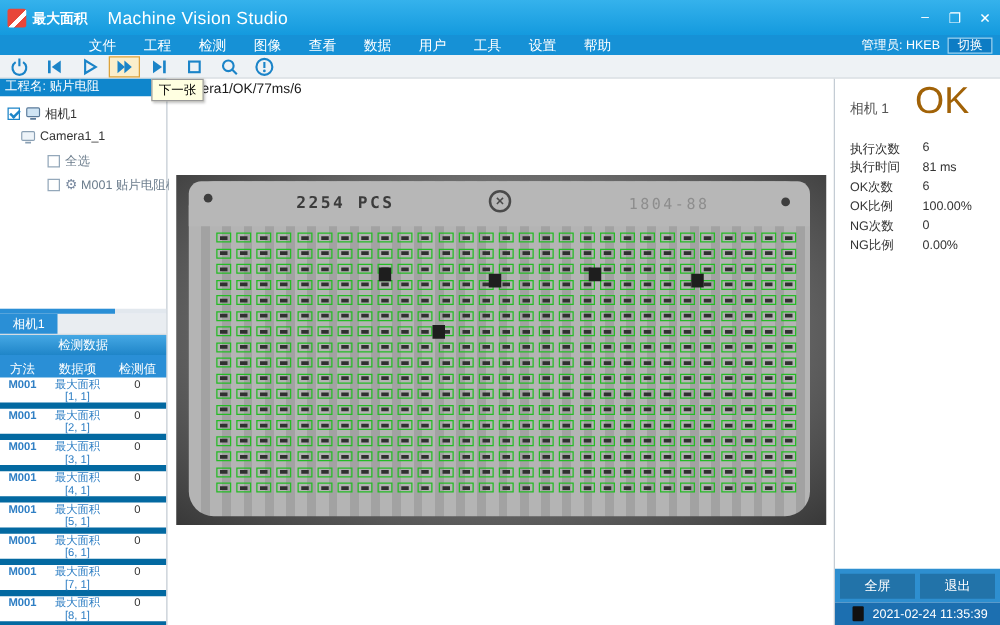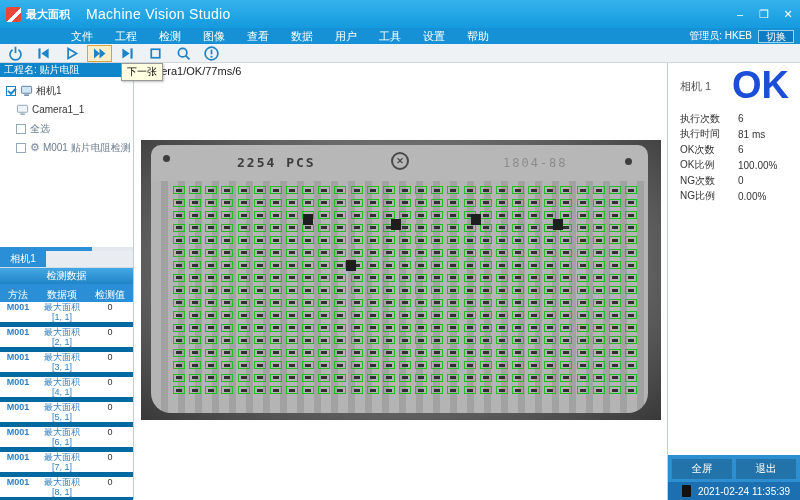--- a/index.html
+++ b/index.html
@@ -25,21 +25,21 @@
   .toolbar{position:absolute;left:0;top:44px;width:800px;height:19px;background:#eef2f5;border-bottom:1px solid #cfd6dc;display:flex;align-items:center;padding-left:3px}
   .tool-btn{width:25px;height:17px;display:flex;align-items:center;justify-content:center;margin-right:3px}
   .tool-btn.hl{border:1px solid #dca23c;background:#fbeecb}
   .tooltip{position:absolute;left:121px;top:63px;background:#ffffe1;border:1px solid #9a9a9a;font-size:10px;padding:1px 5px;z-index:40;box-shadow:1px 1px 2px rgba(0,0,0,.25);white-space:nowrap}
 
   
   .left-panel{position:absolute;left:0;top:63px;width:134px;height:437px;background:#fff;border-right:1px solid #c4ccd4}
   .proj-header{height:14px;background:#0f86cc;color:#fff;font-size:10px;line-height:14px;padding-left:4px;white-space:nowrap;overflow:hidden}
   .tree{height:170px;position:relative;font-size:10px;color:#333;padding-top:4px}
   .tree-row{display:flex;align-items:center;height:19px;white-space:nowrap}
-  .ind0{padding-left:6px}.ind1{padding-left:16px}.ind2{padding-left:16px}
+  .ind0{padding-left:6px}.ind1{padding-left:16px}.ind2{padding-left:38px}
   .cb{width:10px;height:10px;border:1px solid #94a8ba;background:#fff;margin-right:4px;position:relative;flex:none}
   .cb.checked{border-color:#1b84c8}
   .cb.checked::after{content:"";position:absolute;left:1px;top:1px;width:6px;height:3px;border-left:2px solid #1b84c8;border-bottom:2px solid #1b84c8;transform:rotate(-45deg)}
   .tree-ico{margin-right:3px;flex:none;display:flex;align-items:center}
   .gear{font-size:11px;color:#7a8aa0;margin-right:3px}
   .muted{color:#6b7c8c}
   .hscroll{height:4px;background:#e2e8ee;position:relative}
   .hscroll-thumb{position:absolute;left:0;top:0;height:4px;width:92px;background:#2a8fd6}
   .tab-row{height:17px;background:#e9edf1;display:flex;border-bottom:1px solid #d5dce2}
   .tab{width:46px;background:#2a8fd6;color:#fff;font-size:10px;display:flex;align-items:center;justify-content:center}
@@ -65,21 +65,21 @@
   .stamp{position:absolute;left:240px;top:7px;width:18px;height:18px;border:2px solid #4a4a4a;border-radius:50%;display:flex;align-items:center;justify-content:center;font-size:9px;color:#4a4a4a;font-weight:bold}
   .img-text-right{position:absolute;left:352px;top:11px;font-family:"DejaVu Sans Mono",monospace;font-size:12px;color:#8d8d8d;letter-spacing:2px}
   .roi-grid{position:absolute;left:30px;top:44px;width:468px;height:214px;display:grid;grid-template-columns:repeat(29,1fr);grid-auto-rows:12.5px}
   .roi{width:12px;height:8px;border:1px solid #25bb25;margin:auto;display:flex;align-items:center;justify-content:center}
   .roi::after{content:"";width:6px;height:3px;background:#303030}
   .dark-chip{position:absolute;width:10px;height:11px;background:#1e1e1e}
 
   
   .right-panel{position:absolute;left:667px;top:63px;width:133px;height:437px;background:#fff;border-left:1px solid #c4ccd4}
   .cam-label{position:absolute;left:12px;top:16px;font-size:11px;color:#555}
-  .ok-big{position:absolute;left:64px;top:1px;font-size:38px;font-weight:bold;color:#1d4ed8}
+  .ok-big{position:absolute;left:64px;top:1px;font-size:30px;font-weight:normal;color:#a16207}
   .stats{position:absolute;left:0;top:48px;width:100%}
   .stat-row{display:flex;height:15.5px;align-items:center}
   .stat-label{width:58px;margin-left:12px;font-size:10px;color:#333}
   .stat-value{font-size:10px;color:#333}
   .rfooter{position:absolute;left:0;right:0;bottom:18px;height:27px;background:#2e8fd0;display:flex;align-items:center}
   .rbtn{width:60px;height:20px;background:#2273a9;color:#fff;font-size:10.5px;display:flex;align-items:center;justify-content:center;margin-left:4px}
   .rtime{position:absolute;left:0;right:0;bottom:0;height:18px;background:#1c6fb0;display:flex;align-items:center;color:#fff}
   .dev-icon{width:9px;height:12px;background:#111;margin-left:14px;border-radius:1px;flex:none}
   .timestamp{font-size:10px;margin-left:7px;white-space:nowrap}
 

